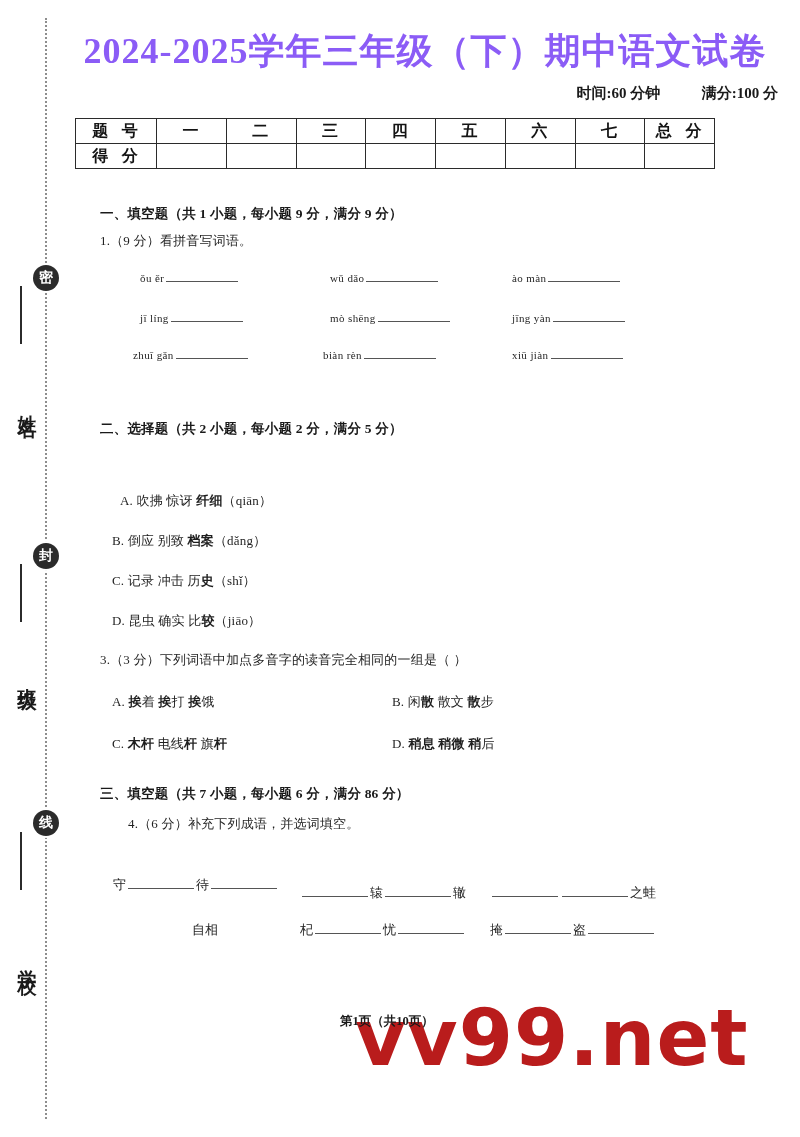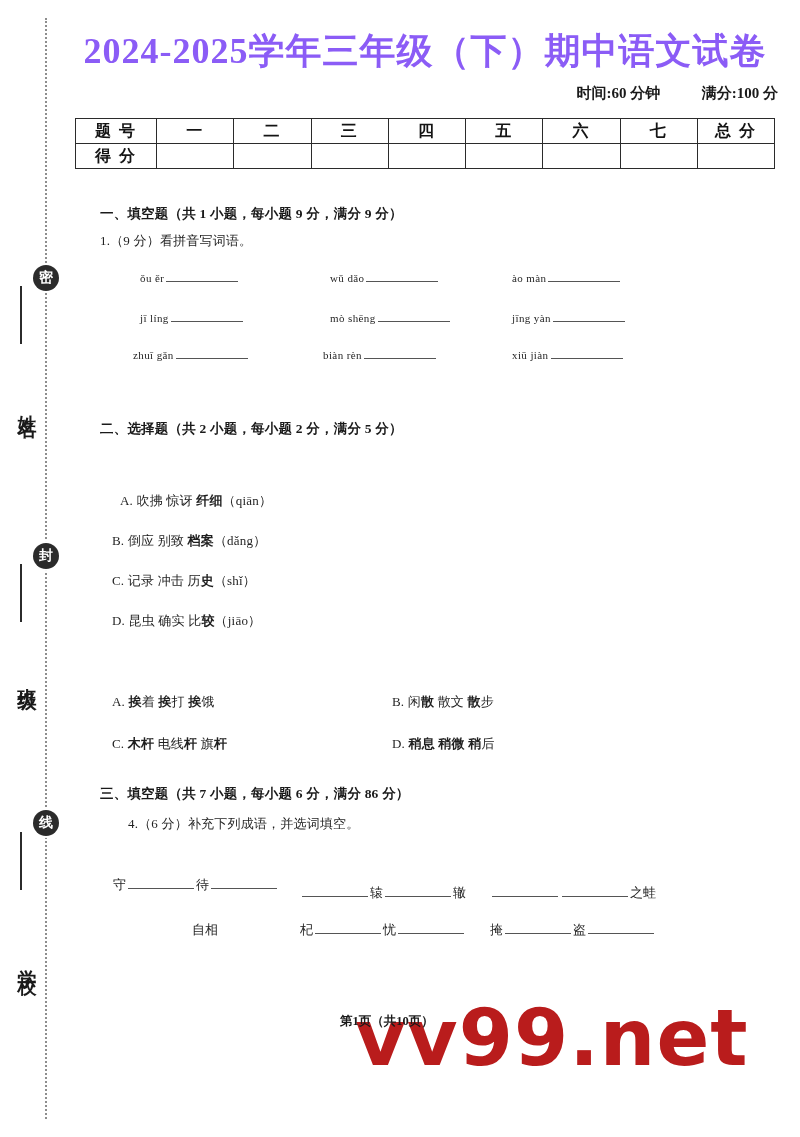--- a/index.html
+++ b/index.html
@@ -109,23 +109,24 @@
     color: #1a1a1a;
     white-space: nowrap;
   }
   #exam-meta .meta-gap { display: inline-block; width: 34px; }
 
   
   #score-table {
     position: absolute;
     left: 75px;
     top: 118px;
-    width: 700px;
+    width: 640px;
     border-collapse: collapse;
     table-layout: fixed;
+    font-family: Liberation Mono, monospace;
   }
   #score-table td {
     border: 1px solid #2b2b2b;
     height: 24px;
     text-align: center;
     vertical-align: middle;
     font-size: 16px;
     font-weight: 700;
     color: #141414;
     letter-spacing: 2px;
@@ -298,20 +299,21 @@
   </div>
   <div class="option-line" style="left:112px; top:572px;">
     <span>C.</span>
     <span>记录  冲击  历</span><span class="em">史</span><span>（shǐ）</span>
   </div>
   <div class="option-line" style="left:112px; top:612px;">
     <span>D.</span>
     <span>昆虫  确实  比</span><span class="em">较</span><span>（jiāo）</span>
   </div>
 
+  <div class="question-line" style="top:651px;">3.（3 分）下列词语中加点多音字的读音完全相同的一组是（      ）</div>
 
   <div class="option-line" style="left:112px; top:693px;">
     <span>A.</span>
     <span class="em">挨</span><span>着 </span><span class="em">挨</span><span>打 </span><span class="em">挨</span><span>饿</span>
   </div>
   <div class="option-line" style="left:392px; top:693px;">
     <span>B.</span>
     <span>闲</span><span></span><span class="em">散</span><span> 散文 </span><span class="em">散</span><span>步</span>
   </div>
   <div class="option-line" style="left:112px; top:735px;">

